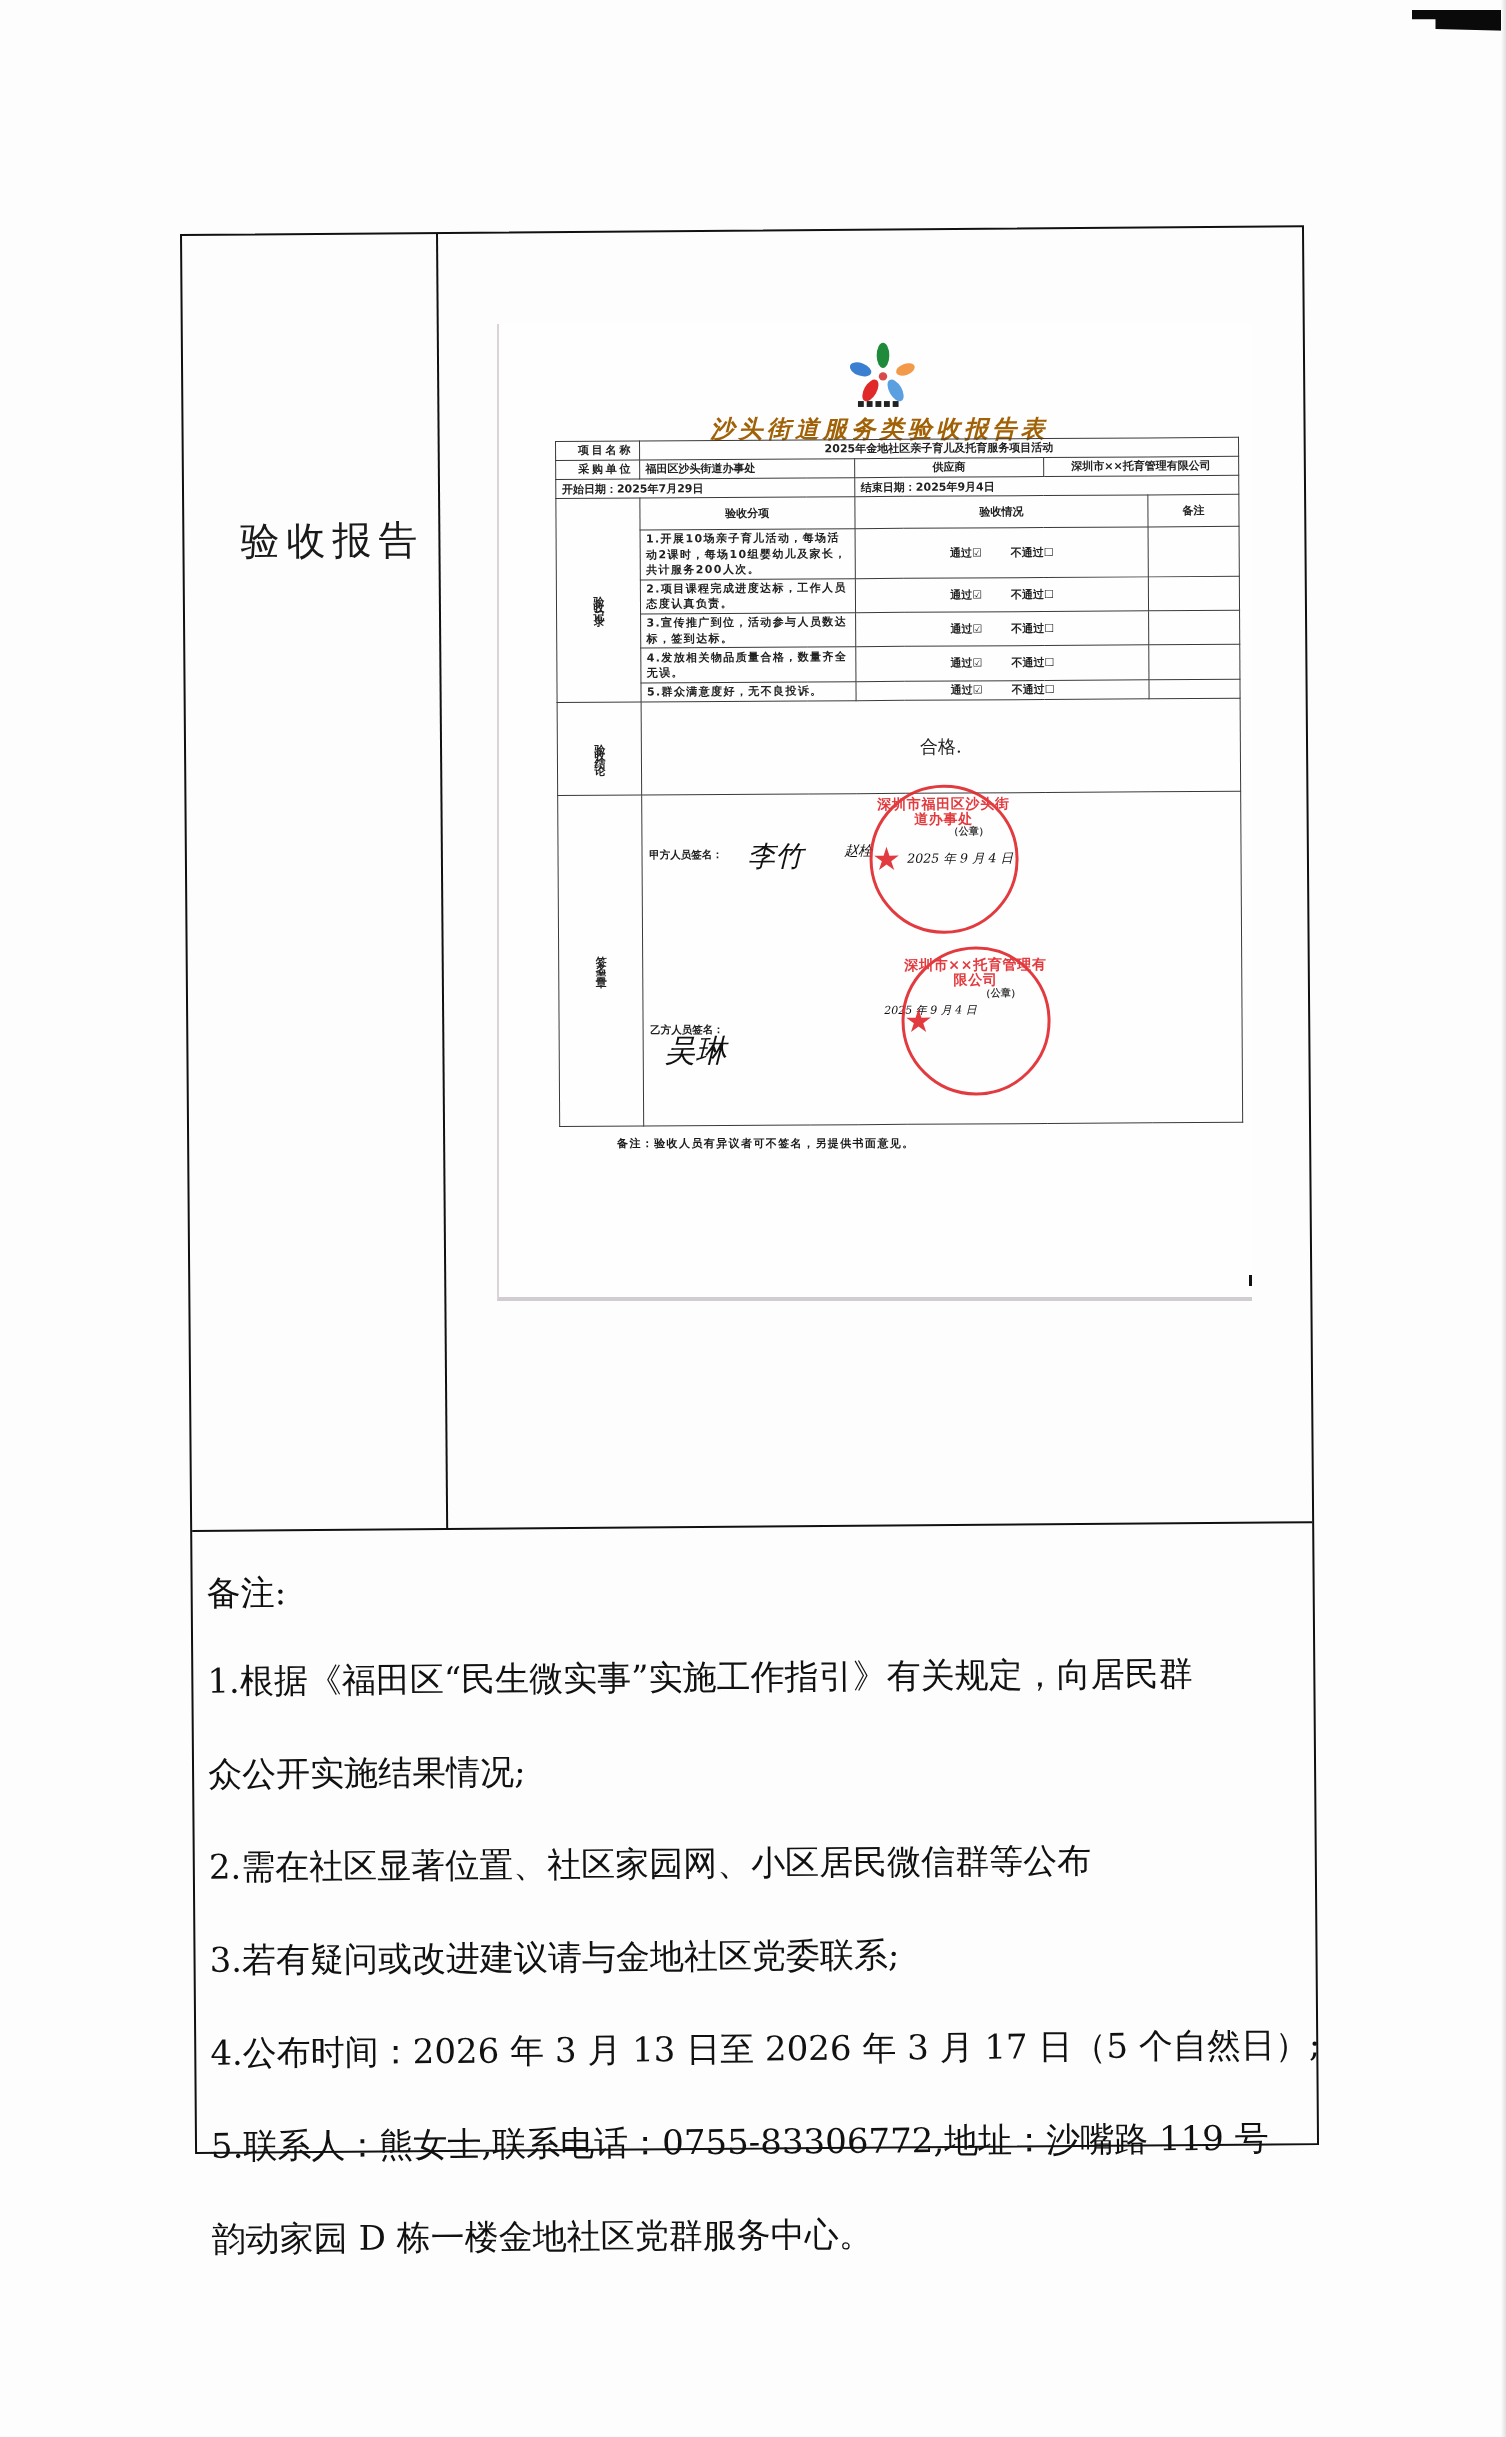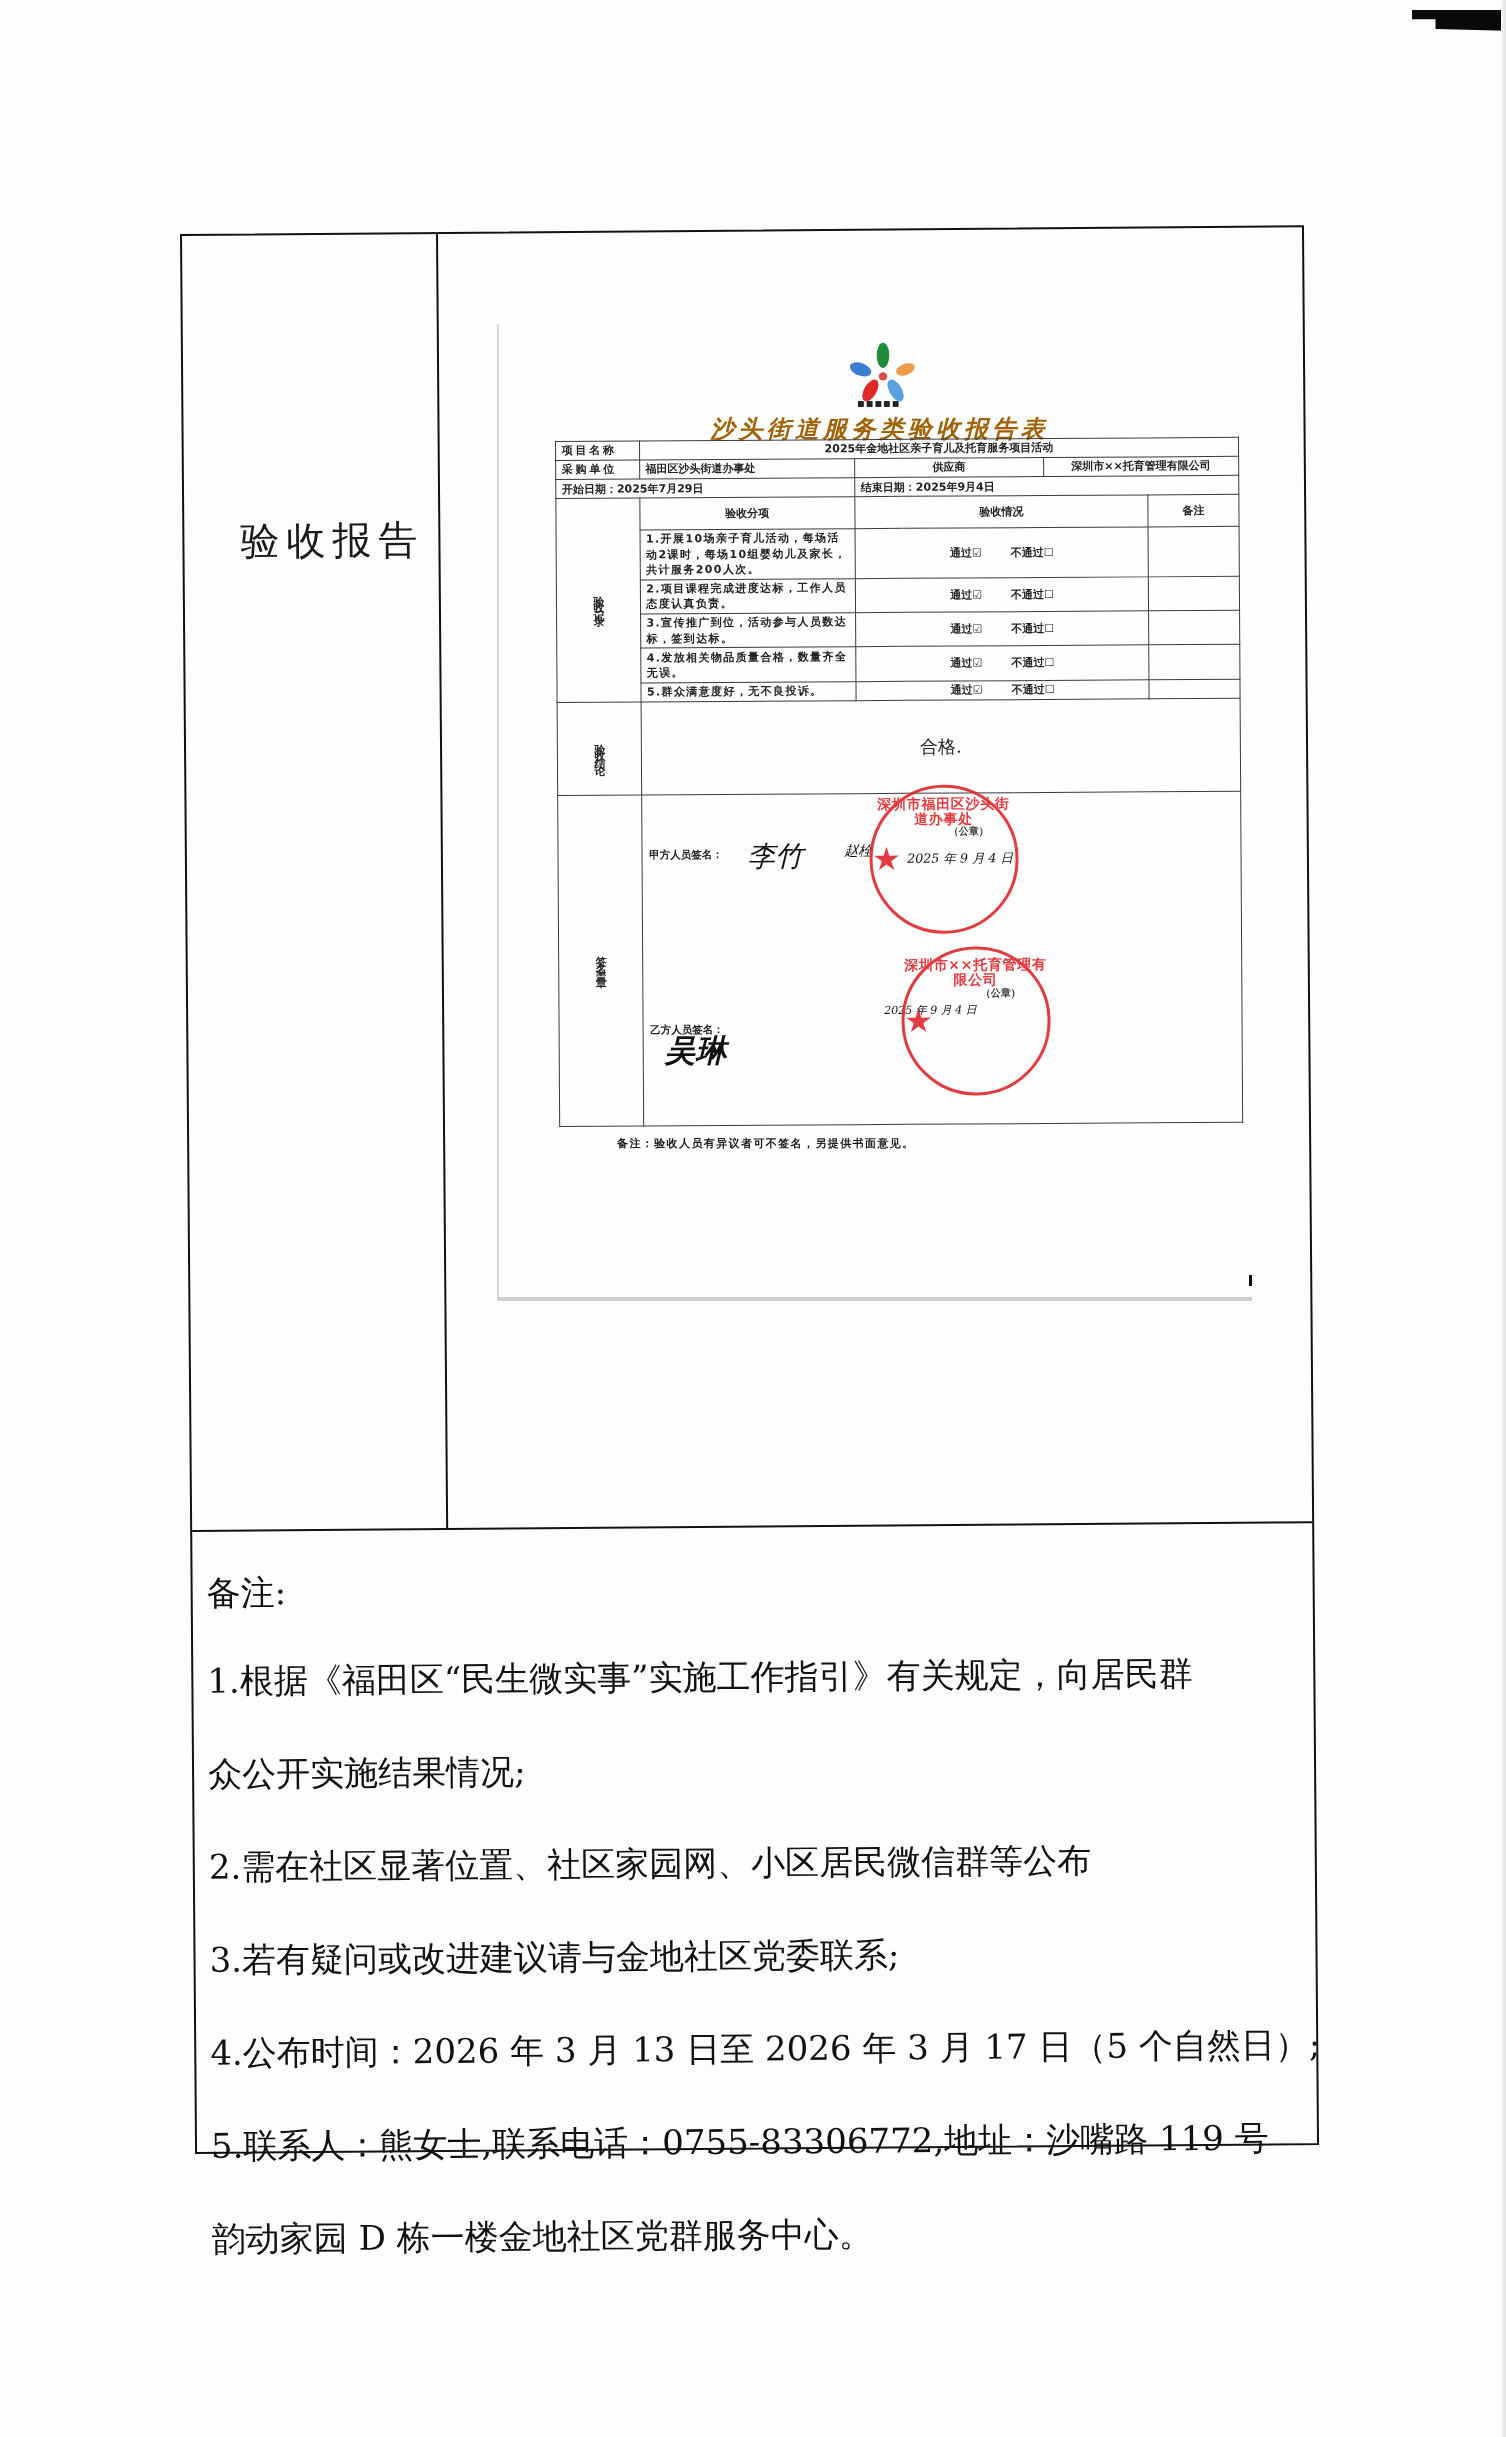--- a/index.html
+++ b/index.html
@@ -70,21 +70,21 @@
     }
     .inner {
       position: absolute; left: 555px; top: 441px; width: 684px;
       border-collapse: collapse; font-size: 11px; color: #222; font-weight: bold;
       transform: rotate(-0.35deg); transform-origin: top left;
     }
     .inner td {
       border: 1.4px solid #3a3a3a; padding: 1.4px 5.6px; vertical-align: middle;
       line-height: 15.3px;
     }
-    .inner .lbl { text-align: left; letter-spacing: 2.8px; }
+    .inner .lbl { text-align: right; letter-spacing: 2.8px; }
     .inner .vlbl {
       writing-mode: vertical-rl; text-align: center; letter-spacing: 7px;
       font-size: 11px; padding: 4.2px 0;
     }
     .inner .center { text-align: center; }
     .inner .item { font-size: 11px; letter-spacing: 1.4px; }
     .inner .status { text-align: center; white-space: nowrap; }
     .inner .status span { margin: 0 12.6px; }
     .inner .conclusion {
       height: 89px; text-align: center; font-size: 18px;
@@ -232,21 +232,21 @@
       <div class="sig" style="left:105px; top:54px; font-size:28px;">李竹</div>
       <div class="sig" style="left:202px; top:49px; font-size:14px;">赵栓</div>
       <div class="sig" style="left:265px; top:57px; font-size:12.6px;">2025 年 9 月 4 日</div>
       <div class="stamp" style="left:227px; top:-8.4px; width:143px; height:143px;">
         <div class="ring-text">深圳市福田区沙头街道办事处</div>
         <span>★</span>
         <div class="seal-note">（公章）</div>
       </div>
 
       <div class="sign-b-label">乙方人员签名：</div>
-      <div class="sig" style="left:21px; top:248px; font-size:31px;font-weight:bold;">吴琳</div>
+      <div class="sig" style="left:21px; top:248px; font-size:31px;">吴琳</div>
       <div class="sig" style="left:241px; top:209px; font-size:11px;">2025 年 9 月 4 日</div>
       <div class="stamp" style="left:258px; top:153px; width:143px; height:143px;">
         <div class="ring-text">深圳市××托育管理有限公司</div>
         <span>★</span>
         <div class="seal-note">（公章）</div>
       </div>
     </td>
   </tr>
 </tbody>
   </table>

